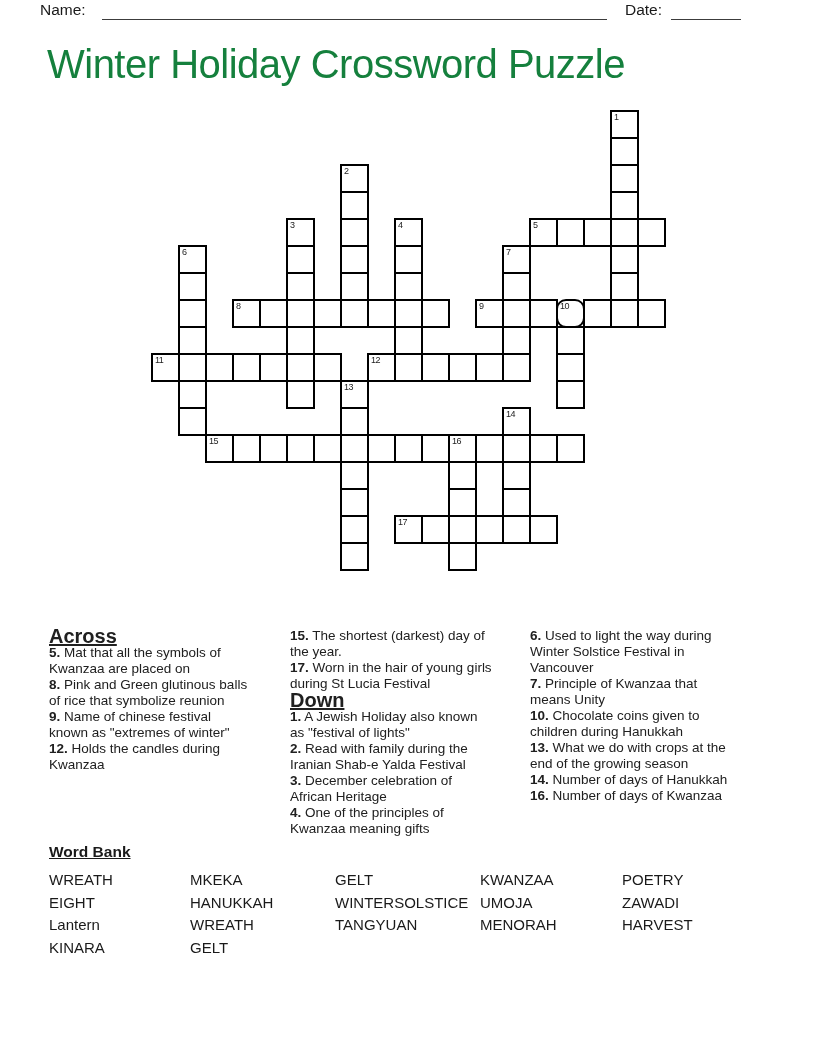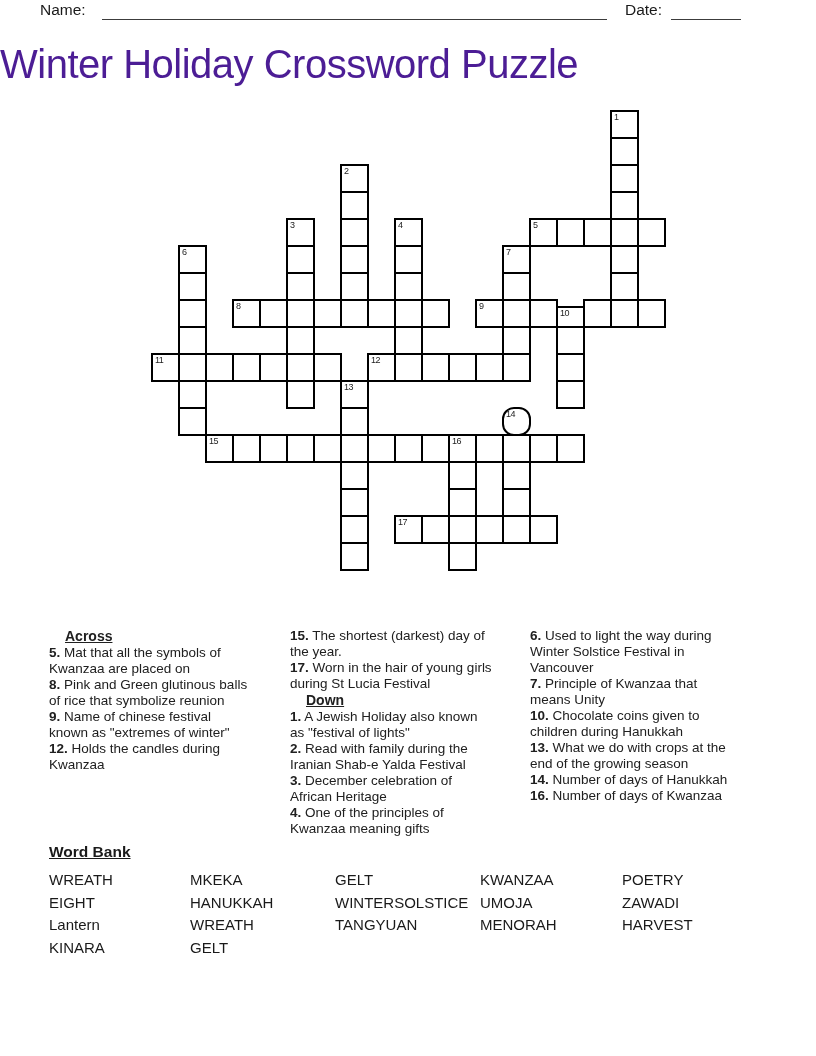--- a/index.html
+++ b/index.html
@@ -11,39 +11,39 @@
   
   .hdr-label { position:absolute; top:1px; font-size:15.5px; color:#1a1a1a; }
   #name-label { left:40px; }
   #date-label { left:625px; }
   .writein { position:absolute; top:2px; height:17px; border-bottom:1.6px solid #3c3c3c; }
   #name-line { left:102px; width:505px; }
   #date-line { left:671px; width:70px; }
   
   .title {
     position:absolute; top:40px; left:0; width:672px;
-    text-align:left; font-size:40px; line-height:48px;
-    font-weight:400; color:#4c1d95; letter-spacing:-0.5px; margin:0;
+    text-align:center; font-size:40px; line-height:48px;
+    font-weight:400; color:#15803d; letter-spacing:-0.5px; margin:0;
   }
   
   #crossword { position:absolute; left:151px; top:110px; width:515px; height:461px; }
   .cell {
     position:absolute; width:29px; height:29px; box-sizing:border-box;
     border:2px solid #000; background:#fff;
   }
   .cellnum {
     position:absolute; top:0px; left:2px;
     font-size:9px; line-height:10px; color:#222; letter-spacing:-0.5px;
   }
   
   .clue-col { position:absolute; top:628px; font-size:13.5px; line-height:16px; color:#202020; }
   #clue-col-0 { left:49px;  width:199px; }
   #clue-col-1 { left:290px; width:202px; }
   #clue-col-2 { left:530px; width:207px; }
-  .clue-heading { font-weight:bold; text-decoration:underline; font-size:14px; line-height:17px;margin-left:16px; }
+  .clue-heading { font-weight:bold; text-decoration:underline; font-size:20px; line-height:17px; }
   .clue b { font-weight:bold; }
   
   #wordbank { position:absolute; left:49px; top:843px; width:720px; }
   .wb-heading { font-weight:bold; text-decoration:underline; font-size:15.5px; line-height:18px; color:#1a1a1a; }
   .wb-grid {
     display:grid; grid-template-columns:141px 145px 145px 142px auto;
     margin-top:8px; font-size:15px; line-height:22.6px; color:#1a1a1a;
   }
   .wb-word { white-space:nowrap; }
 </style>
@@ -109,21 +109,21 @@
     <div class="cell" style="left: 162px; top: 189px;"></div>
     <div class="cell" style="left: 189px; top: 189px;"></div>
     <div class="cell" style="left: 216px; top: 189px;"></div>
     <div class="cell" style="left: 243px; top: 189px;"></div>
     <div class="cell" style="left: 270px; top: 189px;"></div>
     <div class="cell" style="left: 324px; top: 189px;">
       <span class="cellnum">9</span>
     </div>
     <div class="cell" style="left: 351px; top: 189px;"></div>
     <div class="cell" style="left: 378px; top: 189px;"></div>
-    <div class="cell" style="left: 405px; top: 196px;">
+    <div class="cell" style="left: 405px; top: 189px; border-radius: 10px;">
       <span class="cellnum">10</span>
     </div>
     <div class="cell" style="left: 432px; top: 189px;"></div>
     <div class="cell" style="left: 459px; top: 189px;"></div>
     <div class="cell" style="left: 486px; top: 189px;"></div>
     <div class="cell" style="left: 27px; top: 216px;"></div>
     <div class="cell" style="left: 135px; top: 216px;"></div>
     <div class="cell" style="left: 243px; top: 216px;"></div>
     <div class="cell" style="left: 351px; top: 216px;"></div>
     <div class="cell" style="left: 405px; top: 216px;"></div>
@@ -146,21 +146,21 @@
     <div class="cell" style="left: 351px; top: 243px;"></div>
     <div class="cell" style="left: 405px; top: 243px;"></div>
     <div class="cell" style="left: 27px; top: 270px;"></div>
     <div class="cell" style="left: 135px; top: 270px;"></div>
     <div class="cell" style="left: 189px; top: 270px;">
       <span class="cellnum">13</span>
     </div>
     <div class="cell" style="left: 405px; top: 270px;"></div>
     <div class="cell" style="left: 27px; top: 297px;"></div>
     <div class="cell" style="left: 189px; top: 297px;"></div>
-    <div class="cell" style="left: 351px; top: 297px; border-radius: 12px;">
+    <div class="cell" style="left: 351px; top: 297px;">
       <span class="cellnum">14</span>
     </div>
     <div class="cell" style="left: 54px; top: 324px;">
       <span class="cellnum">15</span>
     </div>
     <div class="cell" style="left: 81px; top: 324px;"></div>
     <div class="cell" style="left: 108px; top: 324px;"></div>
     <div class="cell" style="left: 135px; top: 324px;"></div>
     <div class="cell" style="left: 162px; top: 324px;"></div>
     <div class="cell" style="left: 189px; top: 324px;"></div>

